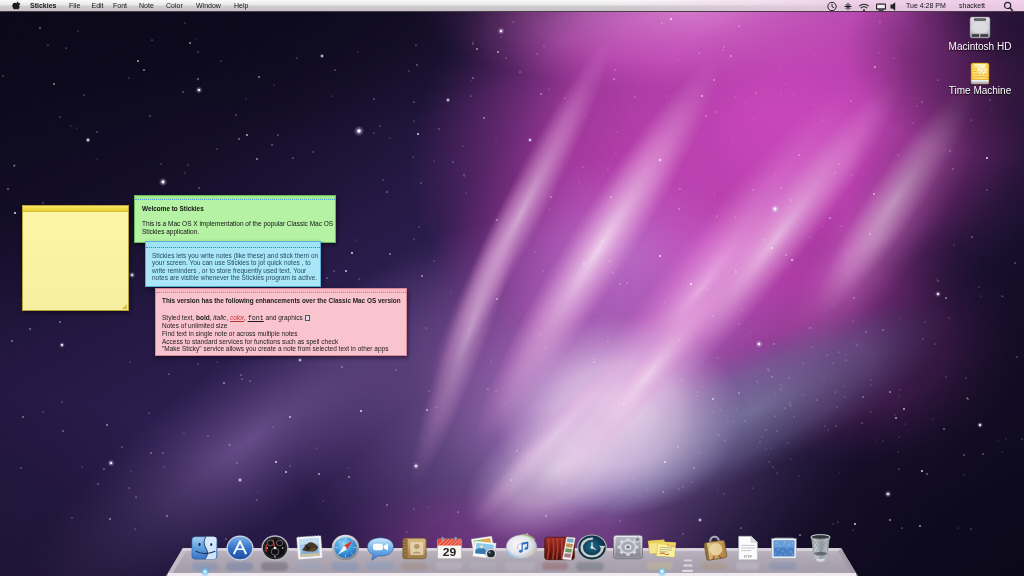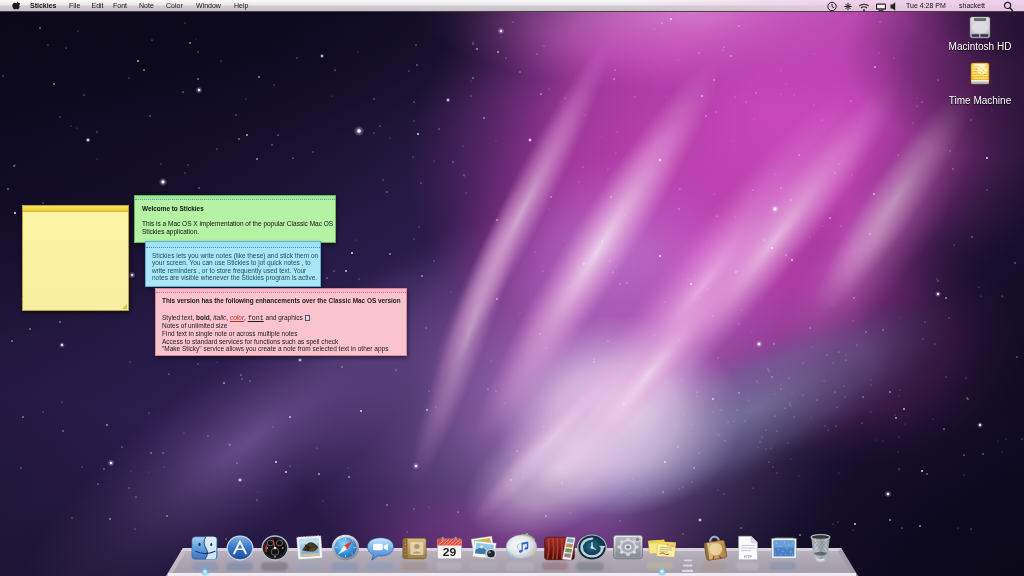--- a/index.html
+++ b/index.html
@@ -753,21 +753,21 @@
         <circle cx="14.8" cy="12.4" r="0.55"></circle>
         <circle cx="11.8" cy="14.4" r="0.55"></circle>
    <circle cx="15.4" cy="15.8" r="0.55"></circle>
         <circle cx="15.8" cy="5.6" r="0.55"></circle>
         <circle cx="9.2" cy="9" r="0.55"></circle>
   </g>
   <rect x="1.6" y="18" width="16.8" height="3.6" fill="#d5d5dc"></rect>
   <rect x="1.6" y="18" width="16.8" height="1" fill="#efeff4"></rect>
   <rect x="1.6" y="20.6" width="16.8" height="1" fill="#9a9aa2"></rect>
  </svg>
- <div class="dlabel" style="margin-top:10px;">Time Machine</div>
+ <div class="dlabel" style="margin-top:0;">Time Machine</div>
 </div>
 
 <div class="note" id="ynote" style="left:22px;top:205px;width:107px;height:106px;background:linear-gradient(to bottom,#fcf6a6,#f7efa0);border:1px solid #b8a23a;">
  <div class="nbar" style="height:6px;background:linear-gradient(to bottom,#f8e768,#e9cf2e);border-bottom:1px solid #d8bc40;"></div>
  <div style="position:absolute;right:1px;bottom:1px;width:0;height:0;border-left:5px solid transparent;border-bottom:5px solid #d8c050;"></div>
 </div>
 <div class="note" id="gnote" style="left:134px;top:195px;width:202px;height:48px;background:#b5f2a4;border:1px solid #6cb95c;color:#111;">
  <div class="nbar" style="height:4px;background:#a3e892;border-bottom:1px dotted #55a0e0;"></div>
  <div style="position:absolute;left:7px;top:9px;font-weight:bold;font-size:6.4px;">Welcome to Stickies</div>
  <div style="position:absolute;left:7px;top:24px;width:192px;line-height:7.7px;font-size:6.5px;">This is a Mac OS X implementation of the popular Classic Mac OS Stickies application.</div>

